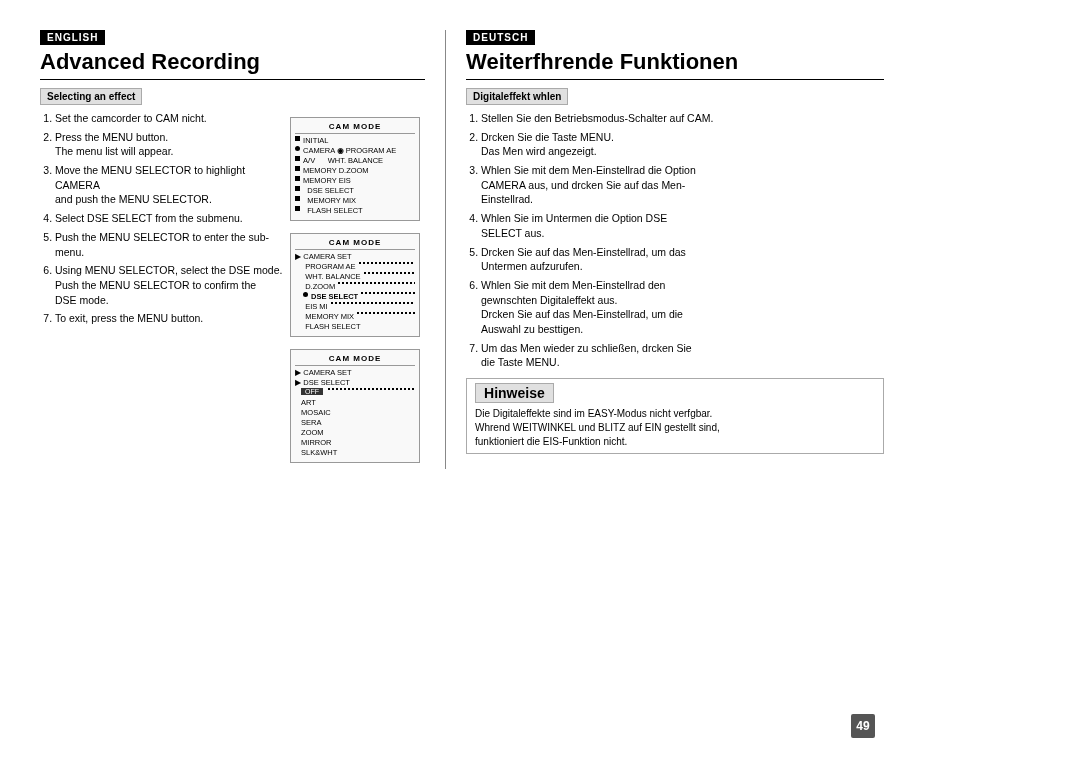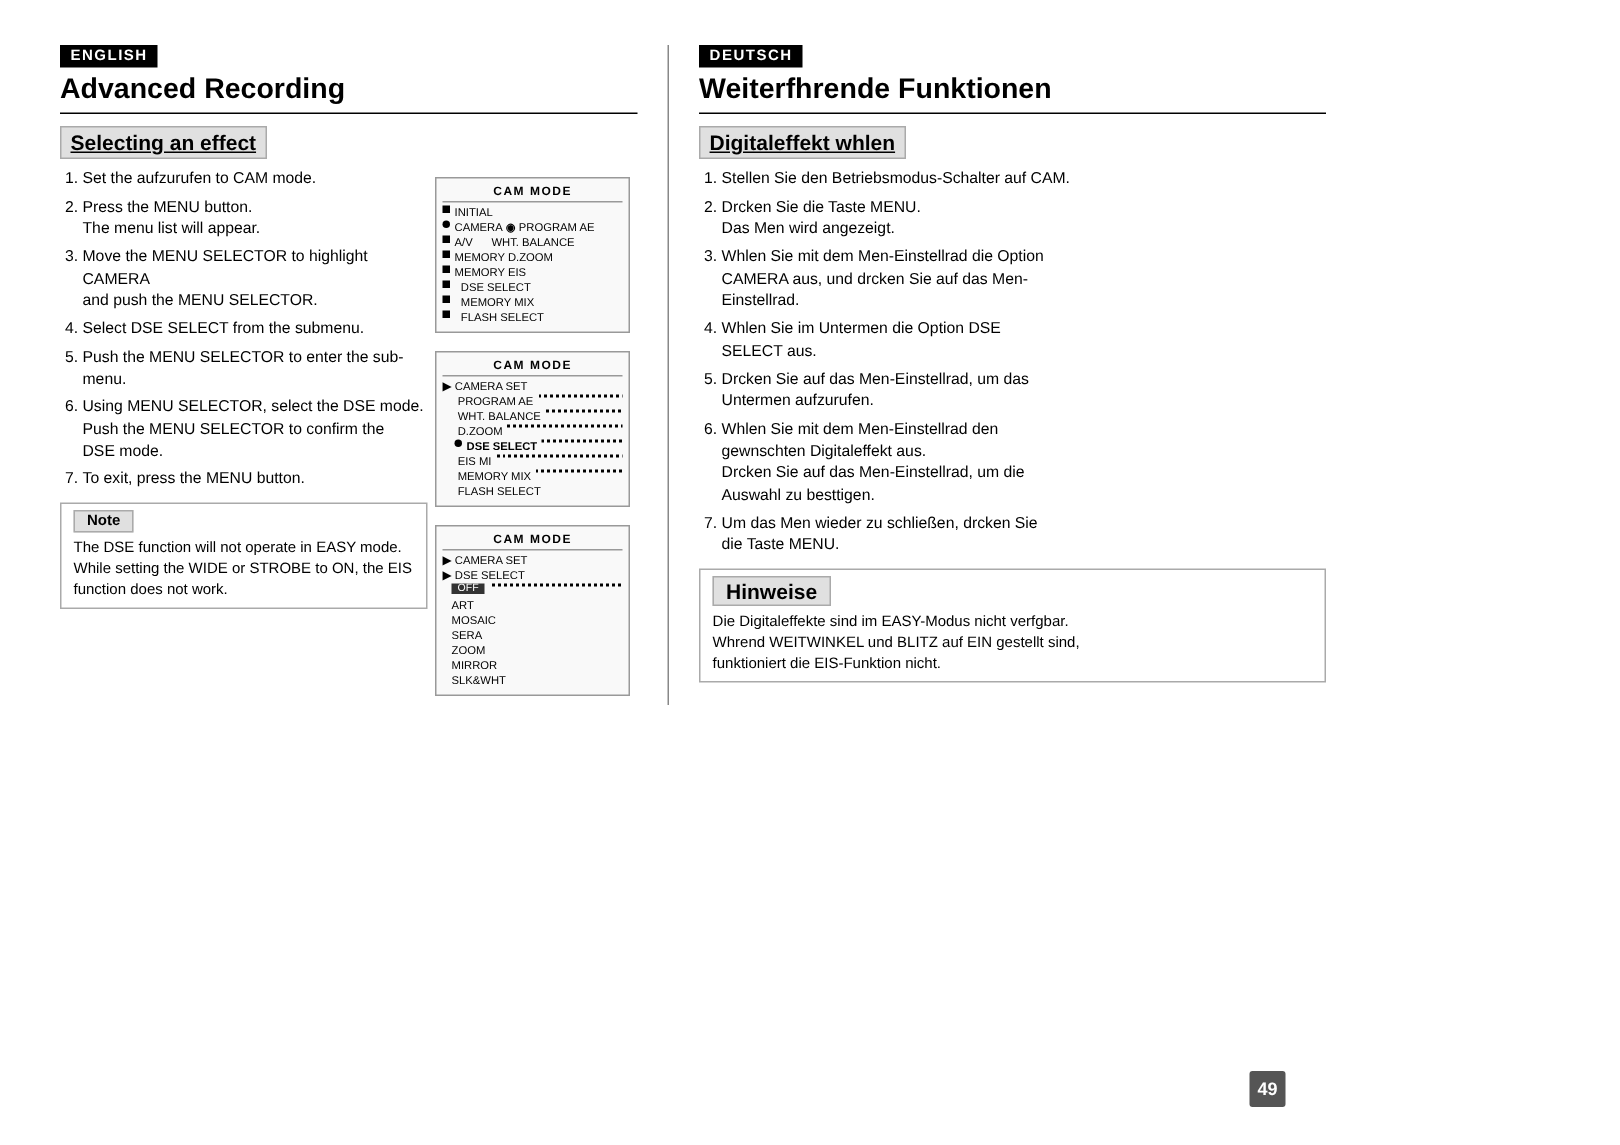--- a/index.html
+++ b/index.html
@@ -27,35 +27,34 @@
       font-weight: bold;
       padding: 2px 7px;
       letter-spacing: 1px;
       margin-bottom: 4px;
     }
     .lang-badge.right {
       background: #000;
       color: #fff;
     }
     .section-title {
-      font-size: 19px;
+      font-size: 22px;
       font-weight: bold;
       border-bottom: 1px solid #000;
       padding-bottom: 4px;
       margin-bottom: 8px;
     }
     .sub-header {
       background: #e0e0e0;
-      font-size: 14px;
+      font-size: 10px;
       font-weight: bold;
       padding: 2px 6px;
       display: inline-block;
       margin-bottom: 6px;
       border: 1px solid #aaa;
-      text-decoration: underline;
     }
     ol {
       padding-left: 15px;
       margin-bottom: 8px;
     }
     ol li {
       font-size: 10.5px;
       margin-bottom: 4px;
       line-height: 1.4;
     }
@@ -132,21 +131,21 @@
     }
     .dse-off {
       background: #333;
       color: #fff;
       padding: 0 4px;
       font-size: 7px;
     }
     .page-num {
       position: absolute;
       bottom: 25px;
-      right: 67px;
+      right: 49px;
       background: #555;
       color: #fff;
       width: 24px;
       height: 24px;
       display: flex;
       align-items: center;
       justify-content: center;
       font-size: 12px;
       font-weight: bold;
       border-radius: 2px;
@@ -196,36 +195,28 @@
 
   <div class="top-section">
 
     <div class="full-left">
       <div class="lang-badge">ENGLISH</div>
       <div class="section-title">Advanced Recording</div>
       <div class="sub-header">Selecting an effect</div>
       <div style="display:flex; flex-direction:row;">
         <div class="steps-col">
           <ol>
-            <li>Set the aufzurufen to CAM mode.</li>
+            <li>Set the camcorder to CAM nicht.</li>
             <li>Press the MENU button.<br>The menu list will appear.</li>
             <li>Move the MENU SELECTOR to highlight CAMERA<br>and push the MENU SELECTOR.</li>
             <li>Select DSE SELECT from the submenu.</li>
             <li>Push the MENU SELECTOR to enter the sub-menu.</li>
             <li>Using MENU SELECTOR, select the DSE mode.<br>Push the MENU SELECTOR to confirm the<br>DSE mode.</li>
             <li>To exit, press the MENU button.</li>
           </ol>
-          <div class="note-box">
-            <div class="note-label">Note</div>
-            <div class="note-text">
-              The DSE function will not operate in EASY mode.<br>
-              While setting the WIDE or STROBE to ON, the EIS<br>
-              function does not work.
-            </div>
-          </div>
         </div>
         <div class="diagrams-col">
 
           <div class="cam-mode-box">
             <div class="cam-title">CAM MODE</div>
             <div class="cam-item"><span class="sq"></span>INITIAL</div>
             <div class="cam-item"><span class="dot"></span>CAMERA&nbsp;<span style="font-weight:bold;">◉</span>&nbsp;PROGRAM AE</div>
             <div class="cam-item"><span class="sq"></span>A/V &nbsp;&nbsp;&nbsp;&nbsp; WHT. BALANCE</div>
             <div class="cam-item"><span class="sq"></span>MEMORY D.ZOOM</div>
             <div class="cam-item"><span class="sq"></span>MEMORY EIS</div>

